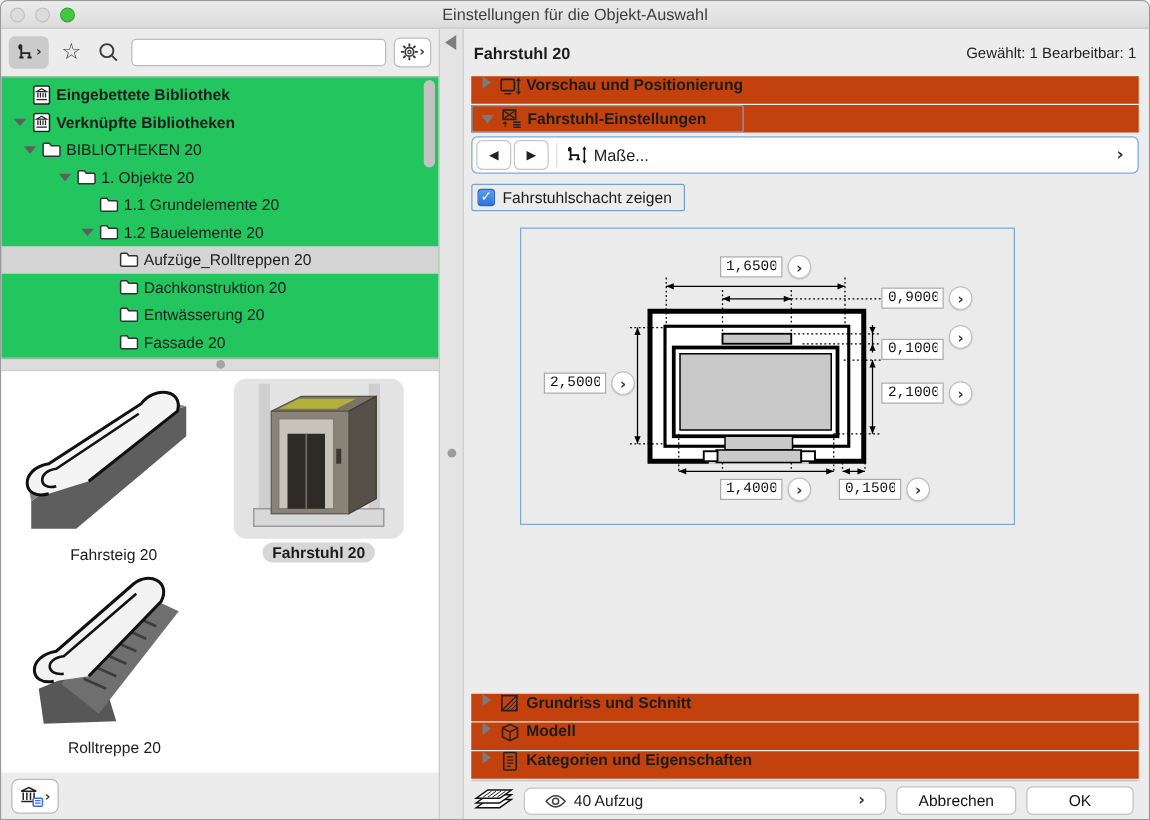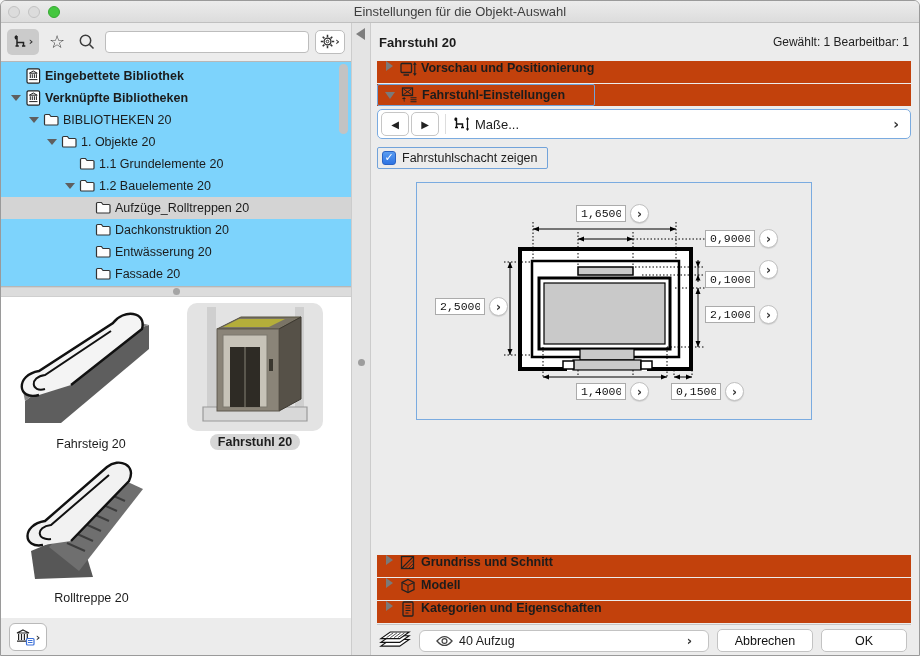--- a/index.html
+++ b/index.html
@@ -29,31 +29,31 @@
              border-radius:5px; font-size:11px; color:#222; }
   .toolbtn.pressed { background:#cbcbcb; width:32px; }
   .toolbtn.plain { width:24px; }
   .chev { font-size:11px; font-weight:bold; color:#333; }
   .star { font-size:18px; color:#3c3c3c; line-height:1; }
   .searchfield { flex:1; height:22px; border:1px solid #bdbdbd; border-radius:4px;
                  background:#fff; font-size:12px; padding:0 6px; outline:none; }
   .gearbtn { width:30px; height:24px; background:#fff; border:1px solid #bdbdbd; border-radius:5px;
              display:flex; align-items:center; justify-content:center; gap:0; }
 
-  .tree { height:226px; background:#7dd3fc; border-top:1px solid #b7b7b7; border-bottom:1px solid #b7b7b7;
+  .tree { height:226px; background:#22c55e; border-top:1px solid #b7b7b7; border-bottom:1px solid #b7b7b7;
           position:relative; overflow:hidden; padding-top:3px; }
   .trow { height:22px; display:flex; align-items:center; font-size:12.5px; }
   .trow.sel { background:#d4d4d4; }
   .trow .exp { width:14px; display:flex; justify-content:center; }
   .tri-open { width:0; height:0; border-left:5px solid transparent; border-right:5px solid transparent;
               border-top:6px solid #5f5f5f; }
   .ticon { width:20px; display:flex; justify-content:center; align-items:center; }
   .tlabel { margin-left:2px; white-space:nowrap; }
   .tlabel.b { font-weight:bold; }
-  .lvl0{padding-left:8px}.lvl1{padding-left:26px}.lvl2{padding-left:44px}.lvl3{padding-left:62px}.lvl4{padding-left:78px}
+  .lvl0{padding-left:8px}.lvl1{padding-left:16px}.lvl2{padding-left:44px}.lvl3{padding-left:62px}.lvl4{padding-left:78px}
   .vscroll { position:absolute; right:2px; top:2px; width:11px; height:218px; }
   .vthumb { width:9px; height:70px; background:#c3c3c3; border-radius:5px; margin:0 auto; }
 
   .splitter { height:10px; background:#dcdcdc; border-top:1px solid #cfcfcf; border-bottom:1px solid #cfcfcf;
               display:flex; align-items:center; justify-content:center; }
   .splitdot { width:7px; height:7px; border-radius:50%; background:#a5a5a5; }
 
   .thumbs { height:322px; background:#fff; position:relative; }
   .thumb { position:absolute; text-align:center; }
   .thumb .tl { font-size:12.5px; margin-top:3px; display:inline-block; padding:1px 8px; }

